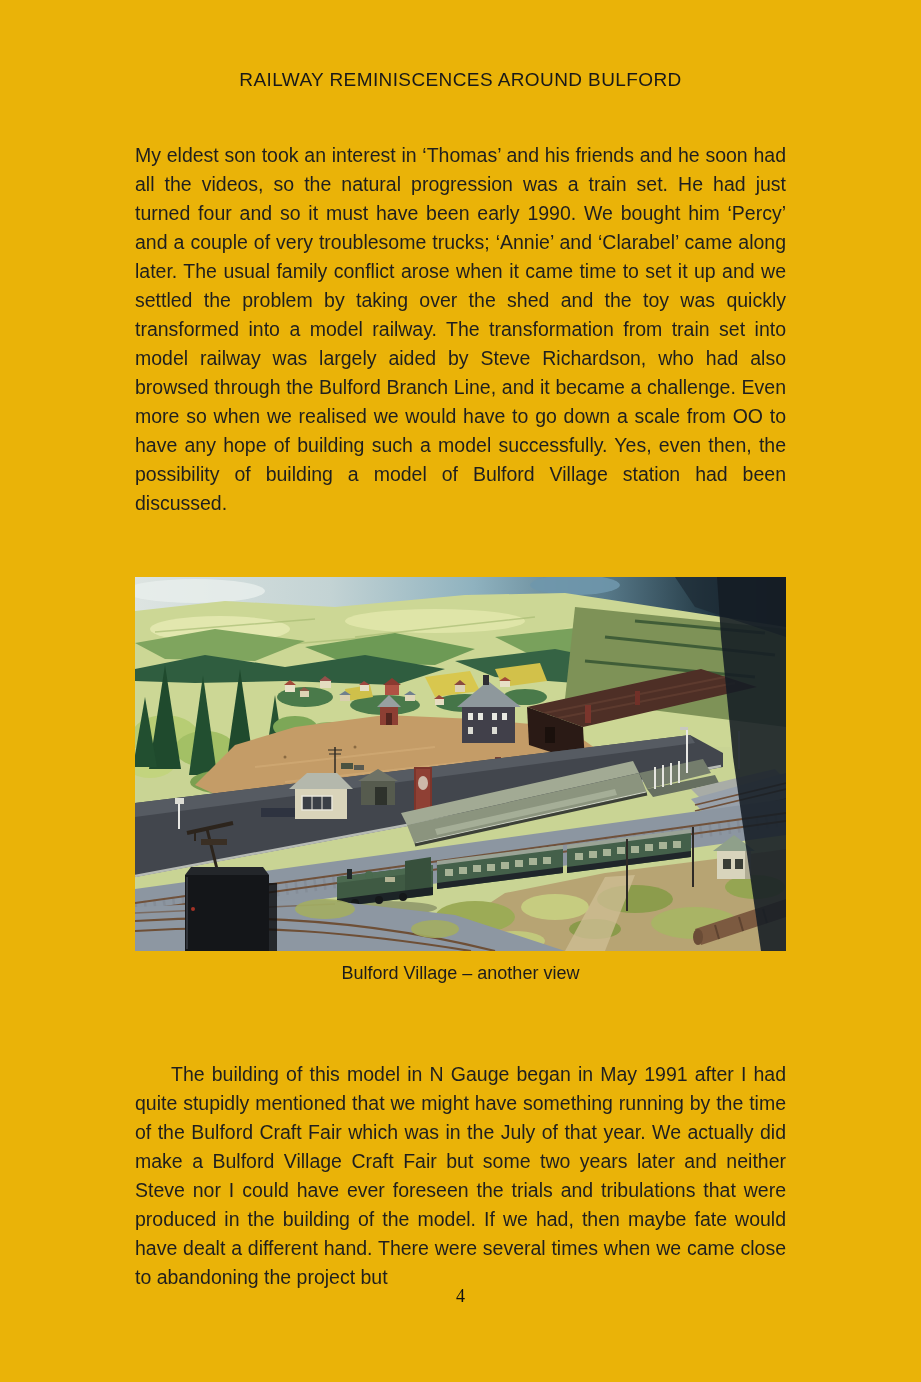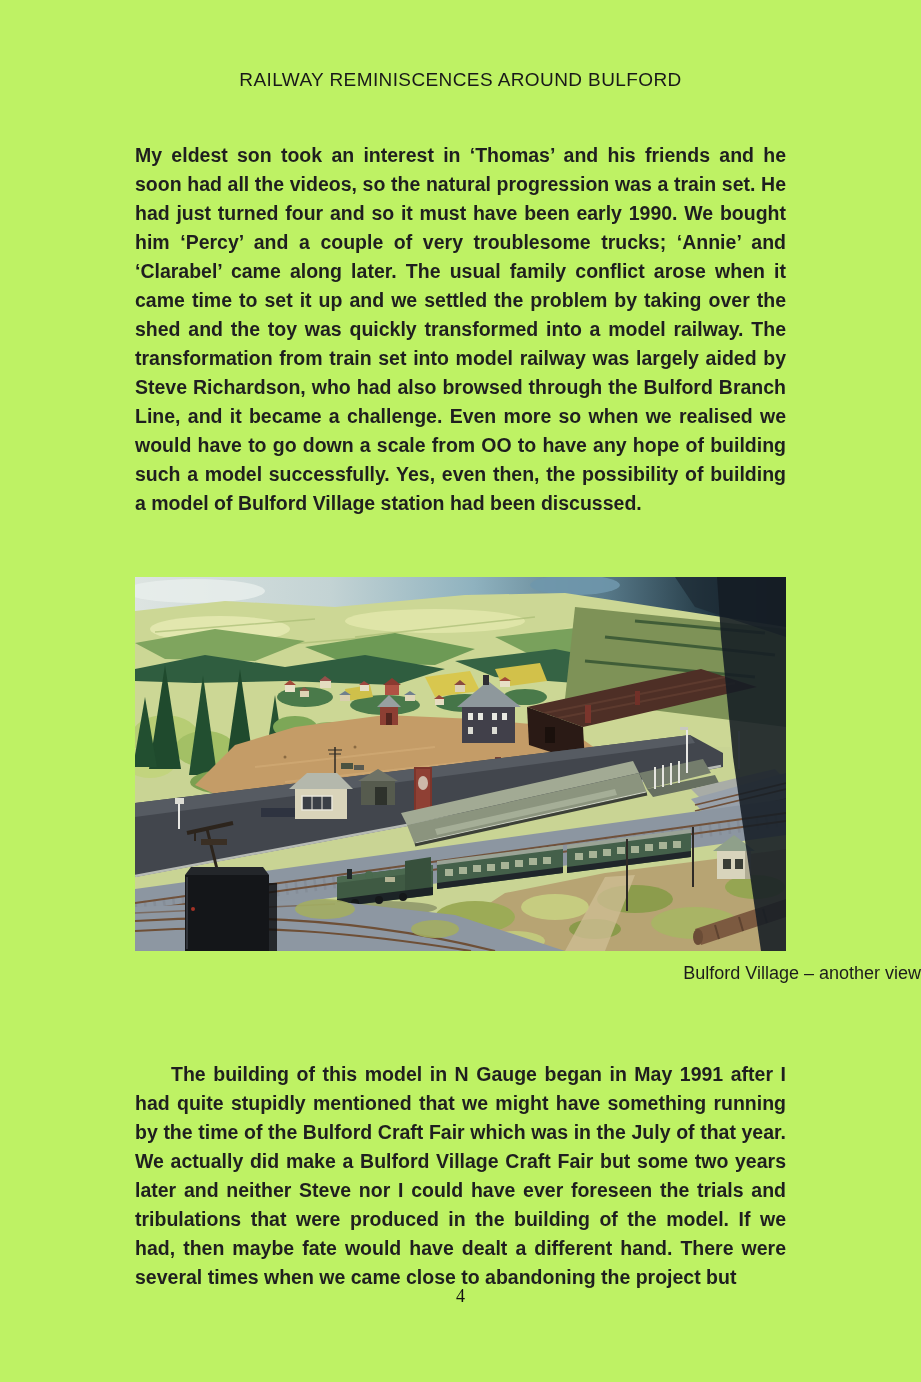--- a/index.html
+++ b/index.html
@@ -1,24 +1,24 @@
 <!DOCTYPE html>
 <html><head>
 <meta charset="utf-8">
 <style>
   html,body{margin:0;padding:0;background:#ffffff;}
   body{width:921px;height:1382px;position:relative;font-family:"Liberation Sans",sans-serif;color:#1e1e1e;overflow:hidden;}
-  .page{position:absolute;inset:0;background:#bef264;}
+  .page{position:absolute;inset:0;background:#eab308;}
   .header{position:absolute;top:69px;left:0;width:921px;text-align:center;font-size:19px;letter-spacing:0.4px;color:#191919;}
-  .para{position:absolute;left:135px;width:651px;font-size:19.5px;line-height:29px;text-align:justify;color:#1f1f1f;font-weight:bold;}
+  .para{position:absolute;left:135px;width:651px;font-size:19.5px;line-height:29px;text-align:justify;color:#1f1f1f;}
   #p1{top:141px;}
   #p2{top:1060px;text-indent:36px;}
   .figure{position:absolute;left:135px;top:577px;width:651px;height:374px;}
   .figure svg{display:block;width:651px;height:374px;}
-  .caption{position:absolute;top:963px;left:0;width:921px;text-align:right;font-size:18px;color:#1c1c1c;}
+  .caption{position:absolute;top:963px;left:0;width:921px;text-align:center;font-size:18px;color:#1c1c1c;}
   .pageno{position:absolute;top:1286px;left:0;width:921px;text-align:center;font-family:"Liberation Serif",serif;font-size:18px;color:#111;}
 </style>
 </head>
 <body>
 
 <div class="page">
 
   <div class="header">RAILWAY REMINISCENCES AROUND BULFORD</div>
 
   <div class="para" id="p1">My eldest son took an interest in ‘Thomas’ and his friends and he soon had all the videos, so the natural progression was a train set. He had just turned four and so it must have been early 1990. We bought him ‘Percy’ and a couple of very troublesome trucks; ‘Annie’ and ‘Clarabel’ came along later. The usual family conflict arose when it came time to set it up and we settled the problem by taking over the shed and the toy was quickly transformed into a model railway. The transformation from train set into model railway was largely aided by Steve Richardson, who had also browsed through the Bulford Branch Line, and it became a challenge. Even more so when we realised we would have to go down a scale from OO to have any hope of building such a model successfully. Yes, even then, the possibility of building a model of Bulford Village station had been discussed.</div>

